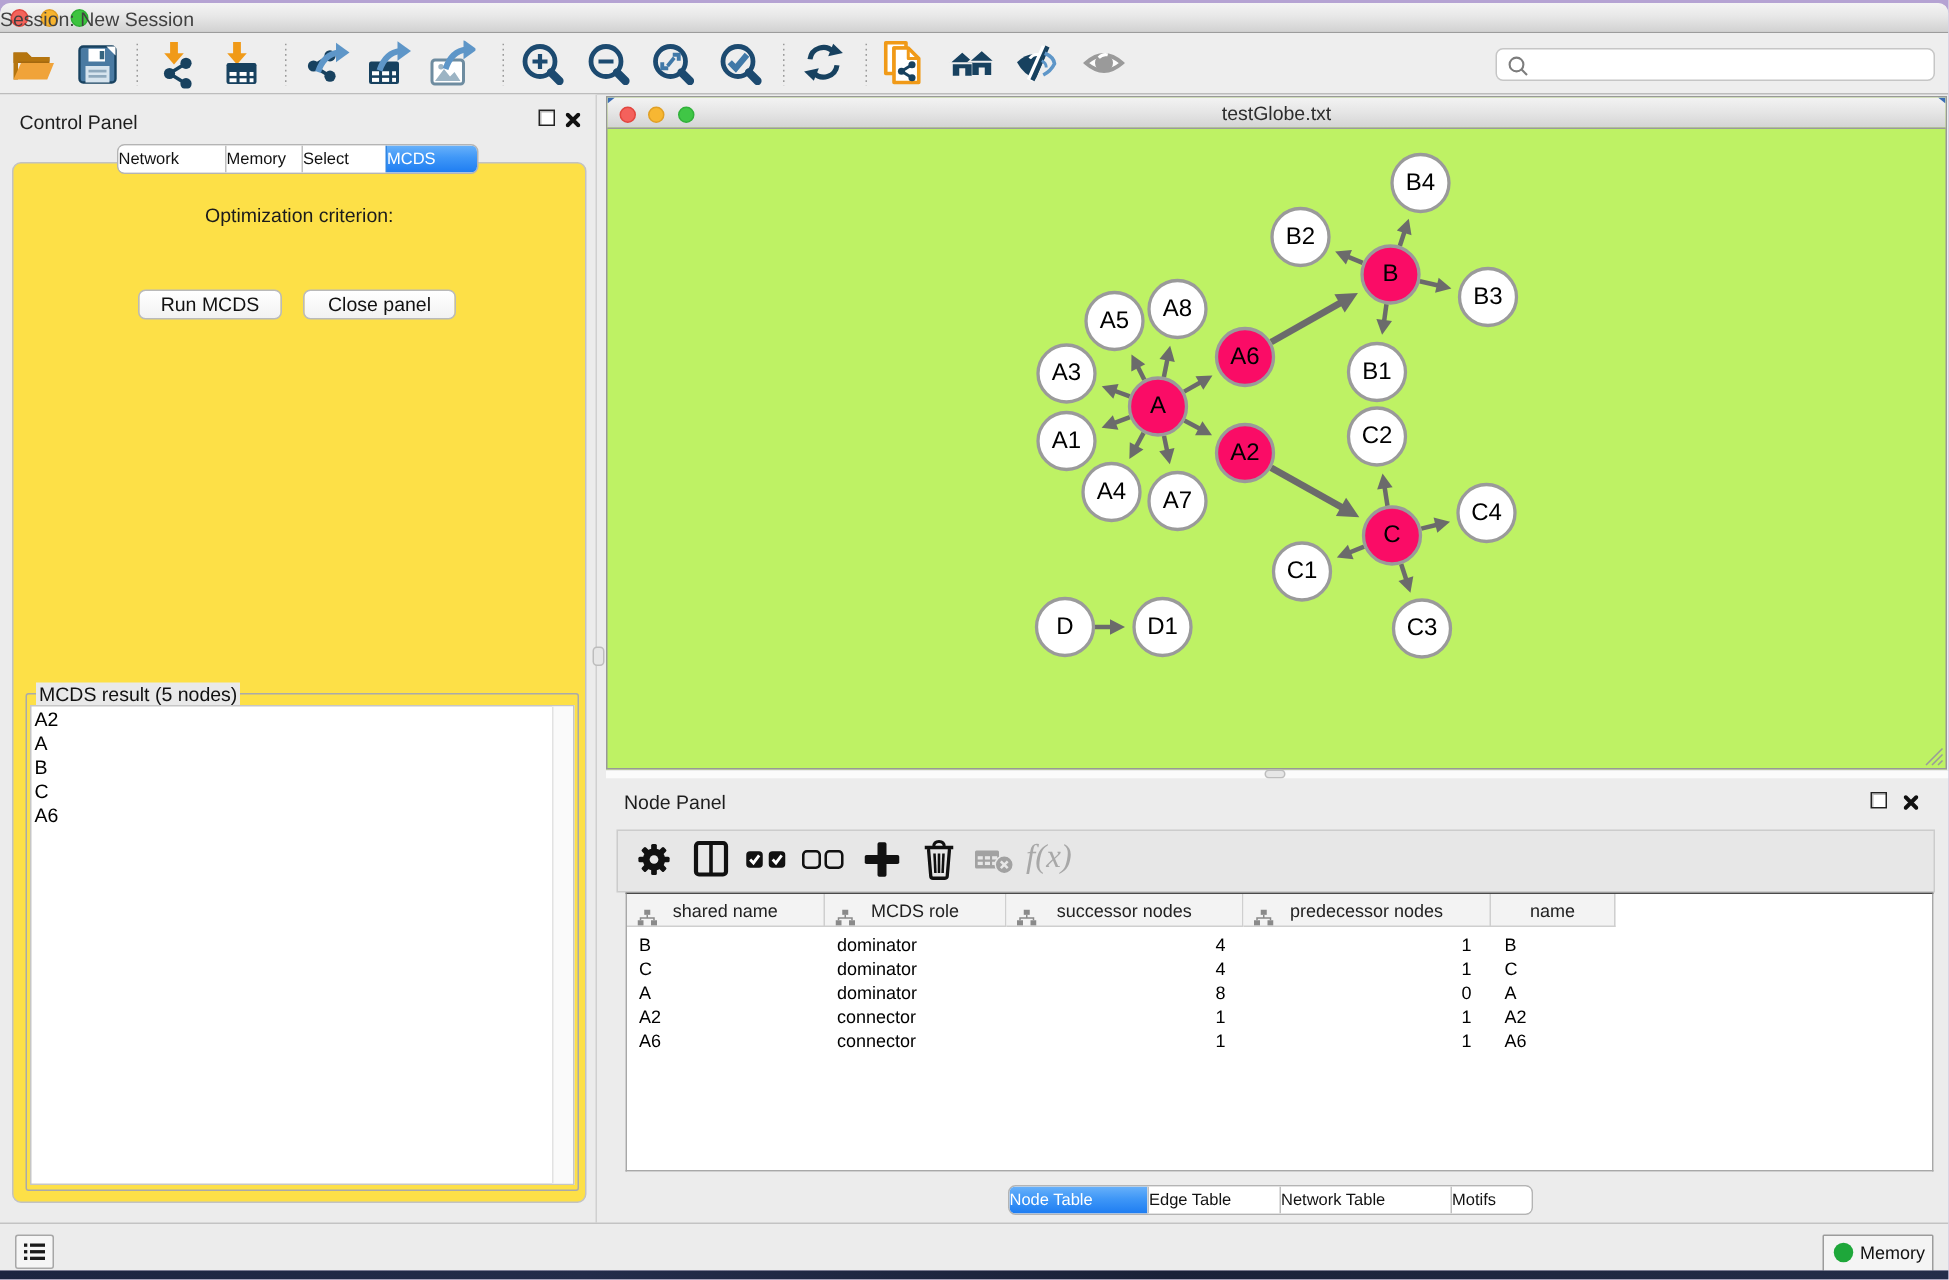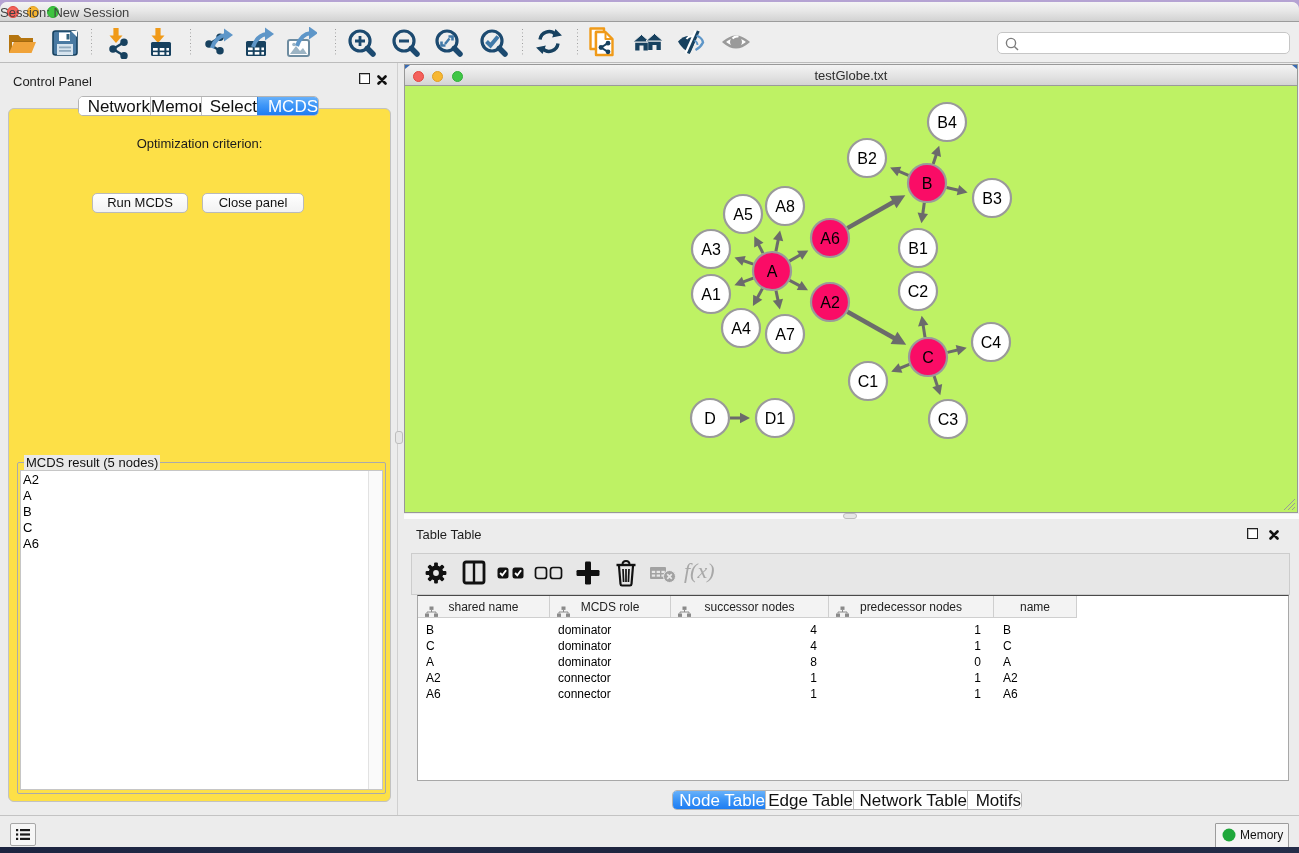--- a/index.html
+++ b/index.html
@@ -10,21 +10,21 @@
 #titlebar{position:absolute;left:0;top:0;width:1299px;height:20px;background:linear-gradient(180deg,#f4f4f4 0%,#e8e8e8 45%,#d2d2d2 100%);border-bottom:1px solid #9c9c9c;border-radius:7px 7px 0 0}
 .light{position:absolute;top:4px;width:12px;height:12px;border-radius:50%}
 #titlebar .t{position:absolute;left:0;right:0;top:3px;text-align:left;font-size:13px;color:#414141}
 #toolbar{position:absolute;left:0;top:20px;width:1299px;height:41px;background:#eeeeee;border-bottom:1px solid #bcbcbc}
 .sep{position:absolute;top:7px;height:28px;width:1px;background-image:linear-gradient(#9a9a9a 36%,rgba(0,0,0,0) 0%);background-size:1px 3.5px}
 #searchbox{position:absolute;left:997px;top:10px;width:293px;height:22px;background:#fff;border:1px solid #c6c6c6;border-radius:5px}
 #cpanel{position:absolute;left:0;top:61px;width:398px;height:754px;background:#ececec;border-right:1px solid #d0d0d0}
 .phead{font-size:13px;color:#1e1e1e}
 .fbtn{position:absolute;width:11px;height:11px;border:1.6px solid #222;background:#fff;box-shadow:1px 1px 0 #bbb inset}
 .tabs{position:absolute;display:flex;height:20px;z-index:5;border:1px solid #b4b4b4;border-radius:5px;background:#fff;overflow:hidden}
-.tab{font-size:17px;color:#111;text-align:right;line-height:19px;border-left:1px solid #c0c0c0;background:#fff;padding:0}
+.tab{font-size:11px;color:#111;text-align:left;line-height:19px;border-left:1px solid #c0c0c0;background:#fff;padding:0}
 .tab:first-child{border-left:none}
 .tab.sel{background:linear-gradient(180deg,#68b1fa 0%,#3f97f7 45%,#1e7df2 100%);color:#fff;border-left-color:#3286e2}
 #innerpanel{position:absolute;left:8px;top:45px;width:383px;height:694px;background:#fde047;border:1px solid #c2c2c2;border-radius:6px}
 #optlabel{position:absolute;left:0;width:100%;top:27px;text-align:center;font-size:13px;color:#1b1b1b}
 #combo{position:absolute;left:34px;top:50px;width:313px;height:20px;background:#fff;border:1px solid #b2b2b2;border-radius:5px}
 #combo .txt{position:absolute;left:11px;top:2px;font-size:13px;color:#111}
 #combo .spin{position:absolute;right:-1px;top:-1px;width:19px;height:20px;border-radius:0 5px 5px 0;background:linear-gradient(180deg,#6ab2fb 0%,#3e96f7 45%,#1c7cf2 100%)}
 .btn{position:absolute;height:20px;background:linear-gradient(180deg,#ffffff,#f2f2f2);border:1px solid #bababa;border-radius:5px;font-size:13px;color:#111;text-align:center;line-height:18px}
 #fieldset{position:absolute;left:8px;top:353px;width:369px;height:332px;border:1px solid #aaaaaa;border-radius:2px}
 #fieldset .legend{position:absolute;left:6px;top:-8px;background:#e9e9e9;padding:0 2px;font-size:13px;color:#111}
@@ -315,21 +315,21 @@
         <text x="370" y="331" font-size="16" fill="#000" text-anchor="middle" dominant-baseline="central" font-family="Liberation Sans, sans-serif">D1</text>
       </svg>
     <svg id="grip" viewBox="0 0 13 13">
         <path d="M12 1 L1 12 M12 5 L5 12 M12 9 L9 12" stroke="#9a9a9a" stroke-width="1"></path>
       </svg>
   </div>
   <div id="hstrip"></div>
   <div id="hthumb"></div>
   <div id="vthumb"></div>
   <div id="tpanel">
-    <div class="phead" style="position:absolute;left:13px;top:8px">Table Table</div>
+    <div class="phead" style="position:absolute;left:13px;top:8px">Node Panel</div>
     <div class="fbtn" style="left:844px;top:9px"></div>
     <svg class="abs" style="left:866px;top:11px" width="10" height="10" viewBox="0 0 10 10">
         <path d="M1.5 1.5 L8.5 8.5 M8.5 1.5 L1.5 8.5" stroke="#111" stroke-width="2.6" stroke-linecap="round"></path>
       </svg>
     <div id="ttoolbar">
         <svg class="abs" style="left:8px;top:3px" width="32" height="32" viewBox="0 0 32 32">
           <rect x="14.1" y="5.6" width="3.8" height="5.4" rx="1" fill="#111" transform="rotate(0 16 16)"></rect>
           <rect x="14.1" y="5.6" width="3.8" height="5.4" rx="1" fill="#111" transform="rotate(45 16 16)"></rect>
           <rect x="14.1" y="5.6" width="3.8" height="5.4" rx="1" fill="#111" transform="rotate(90 16 16)"></rect>
           <rect x="14.1" y="5.6" width="3.8" height="5.4" rx="1" fill="#111" transform="rotate(135 16 16)"></rect>

